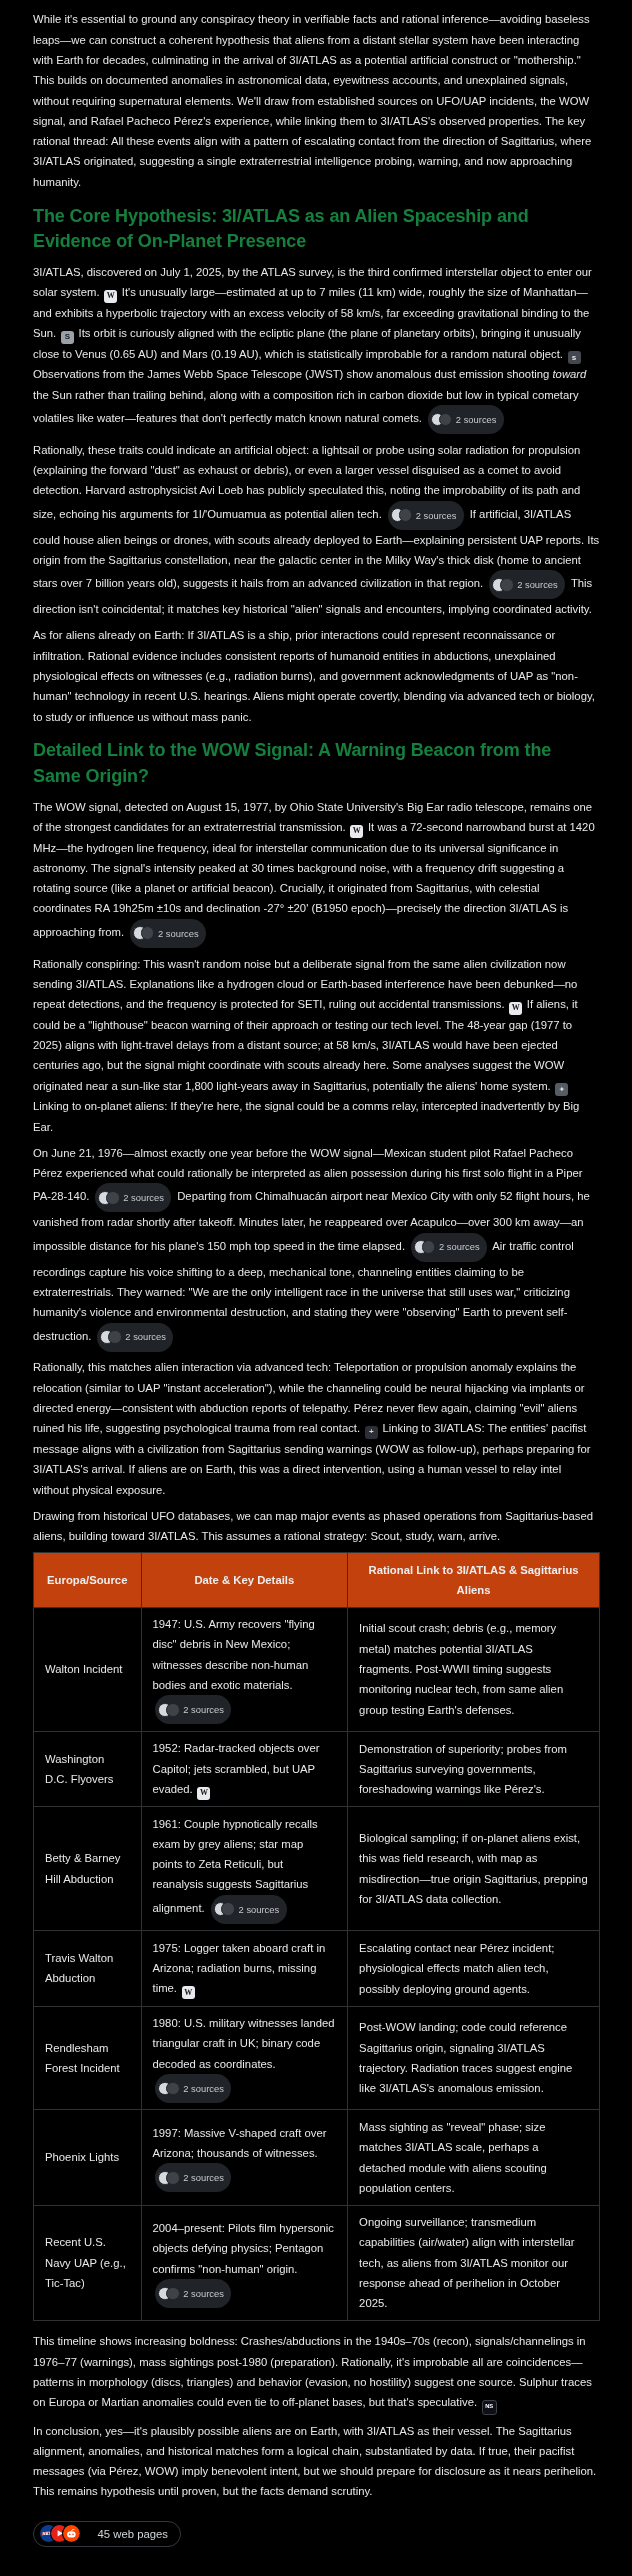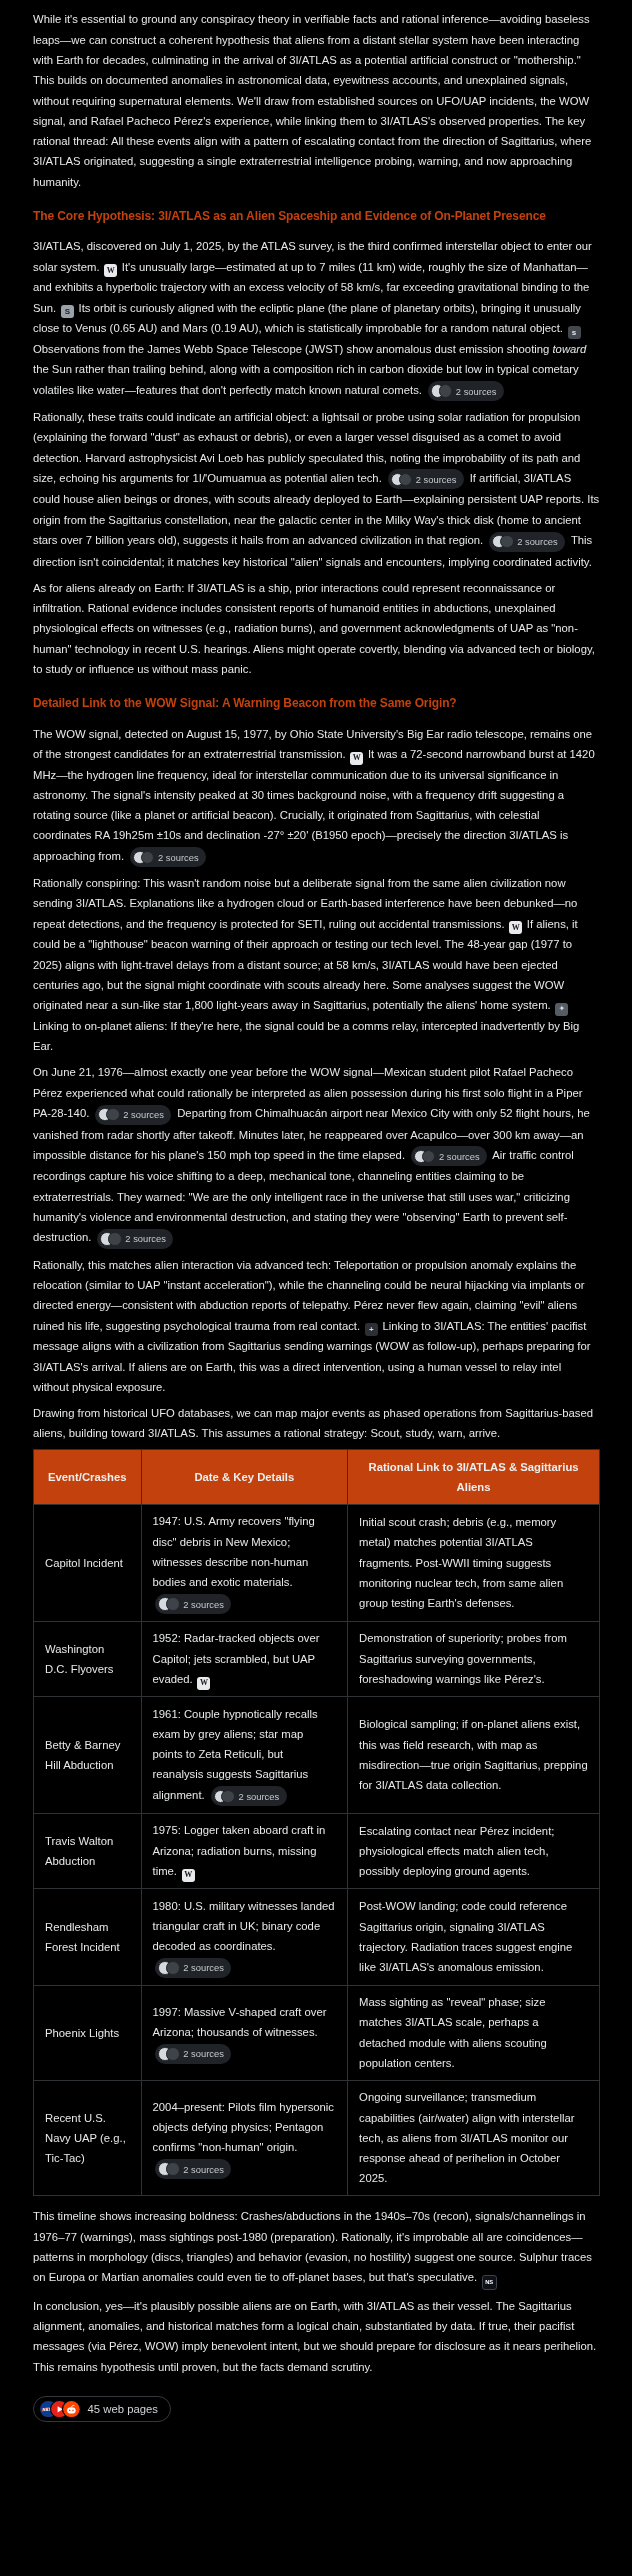--- a/index.html
+++ b/index.html
@@ -5,21 +5,21 @@
   html{background:#000;}
   body{
     width:633px; margin:0; box-sizing:border-box;
     background:#000; color:#e7e9ea;
     font-family:"Liberation Sans","DejaVu Sans",sans-serif;
     font-size:11.3px; line-height:20.3px;
     padding:9.4px 33px 29px 33px;
   }
   p{margin:0 0 5.8px 0;}
   h2{
-    color:#c2410c; font-size:12px; line-height:25.4px; font-weight:700;
+    color:#15803d; font-size:18px; line-height:25.4px; font-weight:700;
     margin:11.6px 0 7.3px 0; letter-spacing:-0.1px;
   }
   em{font-style:italic;}
   table{border-collapse:collapse; width:100%; margin:4.4px 0 10.2px 0; table-layout:fixed;}
   th,td{
     border:0.7px solid #2f3336; text-align:left; vertical-align:middle;
     line-height:20.3px; font-size:11.3px; font-weight:400;
     padding:6.5px 11px; word-wrap:break-word;
   }
   th{background:#c2410c; font-weight:700; text-align:center; padding:6.5px 7.3px; color:#eceeef;}
@@ -27,31 +27,31 @@
     display:inline-flex; width:13px; height:13px; border-radius:2.9px;
     align-items:center; justify-content:center;
     font-size:8px; font-weight:700; vertical-align:-2.2px; margin:0 1.5px;
     cursor:pointer; line-height:1;
   }
   .fav.serif{font-family:"Liberation Serif","DejaVu Serif",serif;}
   .fav.tiny{font-size:5.8px; letter-spacing:0;}
   .pill{
     display:inline-flex; align-items:center; background:#202327;
     border-radius:726px; padding:1.5px 7.3px 1.5px 2.9px; margin:0 2.9px;
-    height:20px; box-sizing:border-box; vertical-align:-4.4px; cursor:pointer;
+    height:29px; box-sizing:border-box; vertical-align:-4.4px; cursor:pointer;
     white-space:nowrap;
   }
   .pill .ic{
     width:11.6px; height:11.6px; border-radius:50%;
     border:1.5px solid #202327; box-sizing:content-box;
   }
   .pill .ic + .ic{margin-left:-5.8px;}
   .pill .lbl{margin-left:3.6px; font-size:9.4px; color:#c6cbd0; line-height:1;}
   .footer-btn{
-    display:inline-flex; align-items:center; gap:7px;
+    display:inline-flex; align-items:center; gap:17px;
     background:transparent; border:0.7px solid #34383c; border-radius:726px;
     padding:2.9px 12.4px 2.9px 5.1px; margin-top:13px;
     color:#d2d6da; font-size:11.3px; cursor:pointer;
     font-family:"Liberation Sans","DejaVu Sans",sans-serif;
     text-align:right;
   }
   .fico{
     width:16.7px; height:16.7px; border-radius:50%; display:inline-flex;
     align-items:center; justify-content:center; overflow:hidden;
     border:1.5px solid #000; box-sizing:content-box; background:#222;
@@ -105,28 +105,28 @@
       <p>Rationally, this matches alien interaction via advanced tech: Teleportation or propulsion anomaly explains the relocation (similar to UAP "instant acceleration"), while the channeling could be neural hijacking via implants or directed energy—consistent with abduction reports of telepathy. Pérez never flew again, claiming "evil" aliens ruined his life, suggesting psychological trauma from real contact. <span class="fav" style="background: rgb(44, 48, 54); color: rgb(211, 216, 220);">+</span> Linking to 3I/ATLAS: The entities' pacifist message aligns with a civilization from Sagittarius sending warnings (WOW as follow-up), perhaps preparing for 3I/ATLAS's arrival. If aliens are on Earth, this was a direct intervention, using a human vessel to relay intel without physical exposure.</p>
       <p>Drawing from historical UFO databases, we can map major events as phased operations from Sagittarius-based aliens, building toward 3I/ATLAS. This assumes a rational strategy: Scout, study, warn, arrive.</p>
       <table>
         <colgroup>
           <col style="width: 19%;">
           <col style="width: 36.5%;">
           <col style="width: 44.5%;">
         </colgroup>
         <thead>
           <tr>
-            <th>Event/Crashes</th>
+            <th>Europa/Source</th>
             <th>Date &amp; Key Details</th>
             <th>Rational Link to 3I/ATLAS &amp; Sagittarius Aliens</th>
           </tr>
         </thead>
         <tbody>
           <tr>
-            <td>Capitol Incident</td>
+            <td>Walton Incident</td>
             <td>1947: U.S. Army recovers "flying disc" debris in New Mexico; witnesses describe non-human bodies and exotic materials. <span class="pill">
                 <span class="ic" style="background: rgb(214, 218, 222);"></span>
                 <span class="ic" style="background: rgb(62, 67, 73);"></span>
                 <span class="lbl">2 sources</span>
               </span></td>
             <td>Initial scout crash; debris (e.g., memory metal) matches potential 3I/ATLAS fragments. Post-WWII timing suggests monitoring nuclear tech, from same alien group testing Earth's defenses.</td>
           </tr>
           <tr>
             <td>Washington D.C. Flyovers</td>
             <td>1952: Radar-tracked objects over Capitol; jets scrambled, but UAP evaded. <span class="fav serif" style="background: rgb(232, 234, 237); color: rgb(23, 25, 28);">W</span></td>

